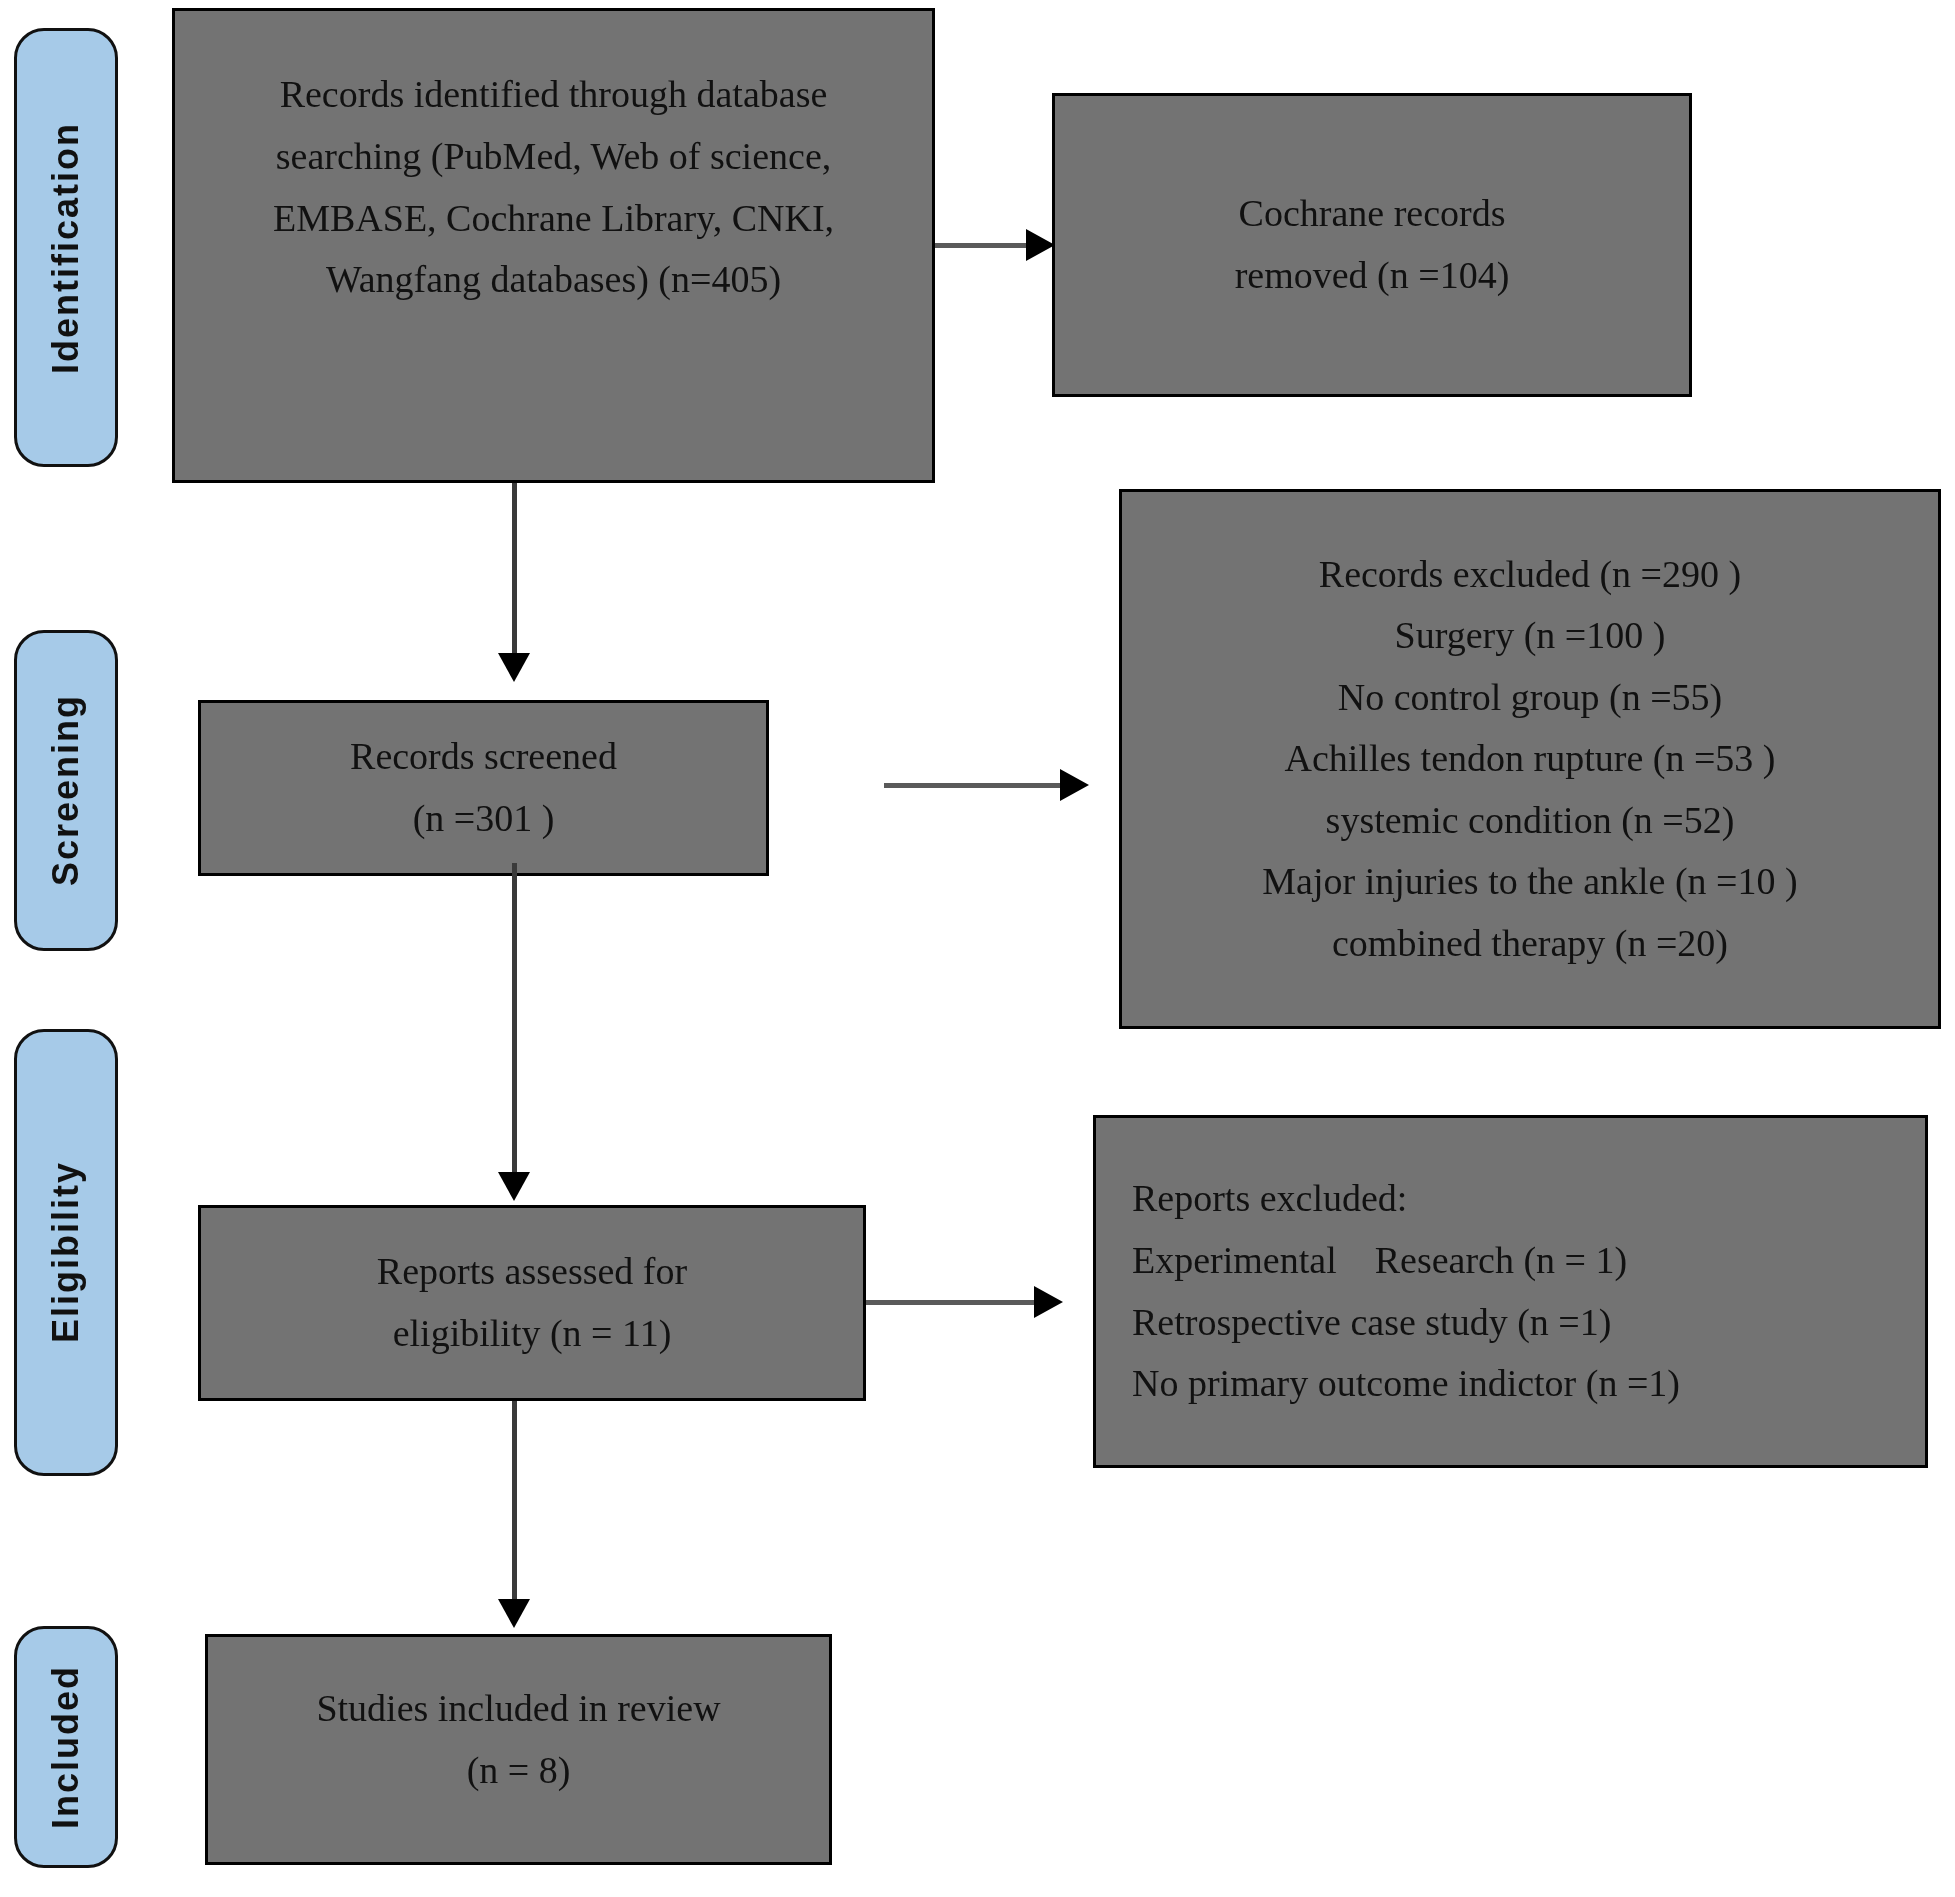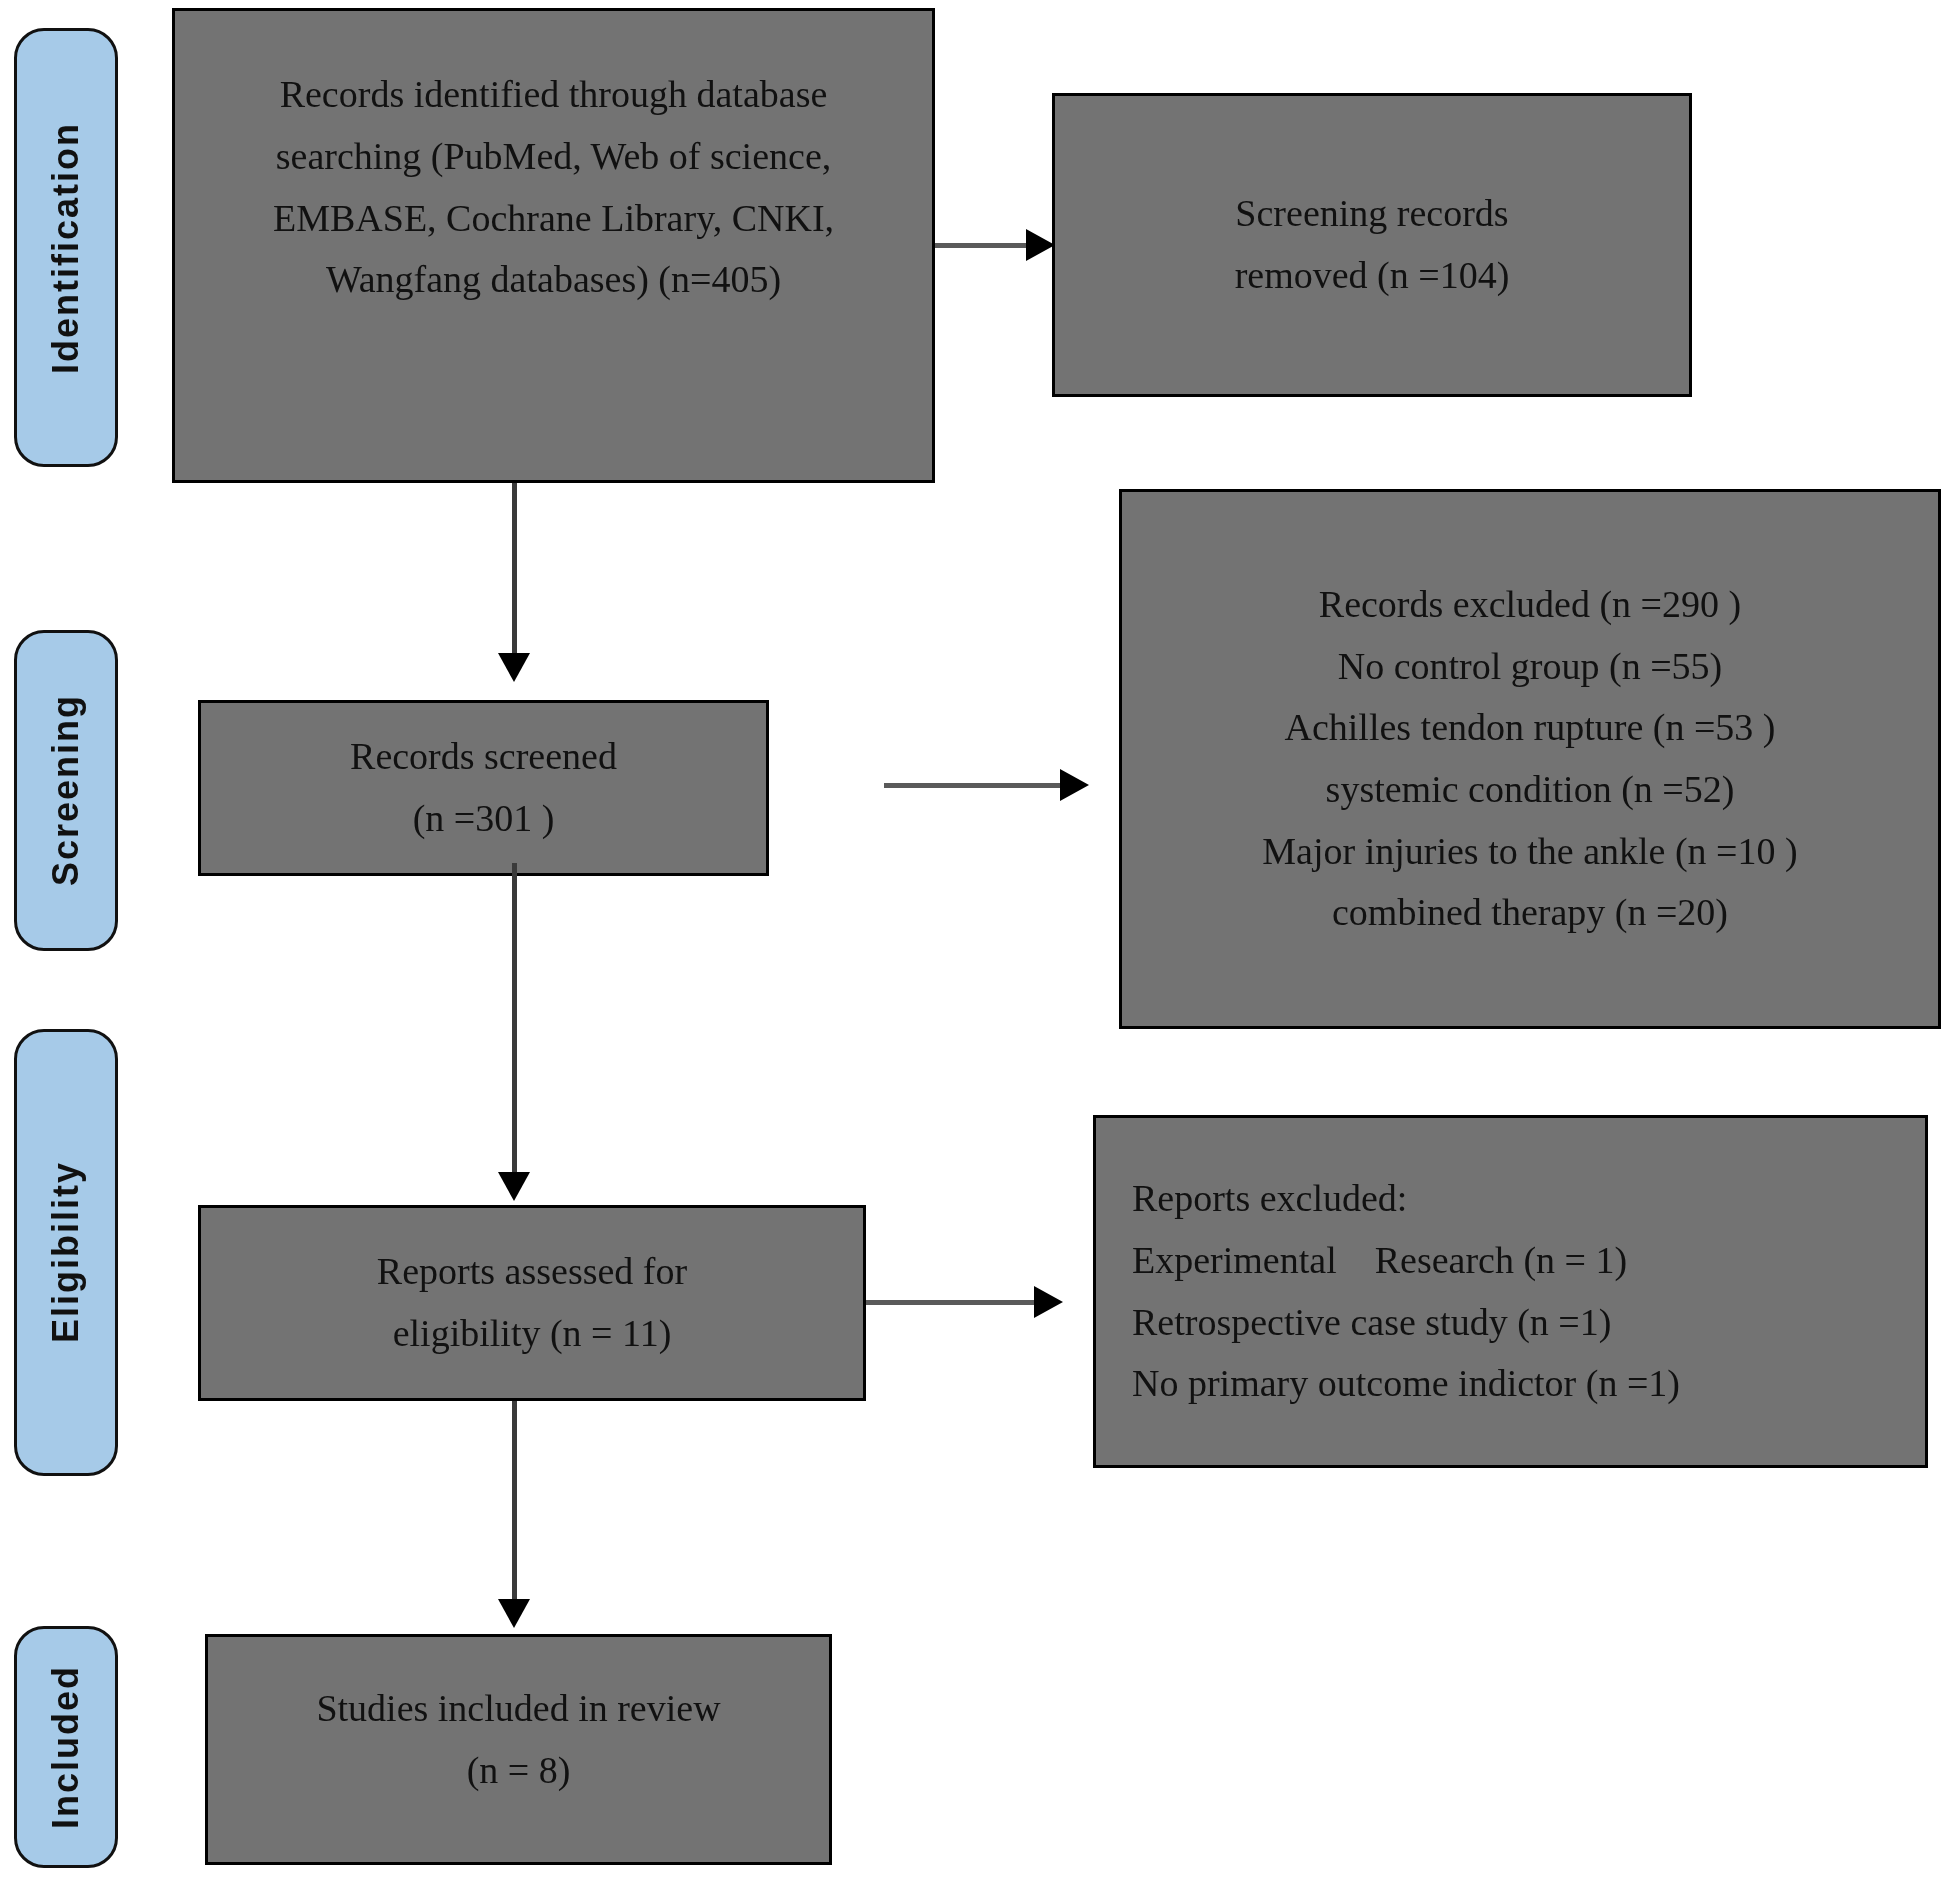--- a/index.html
+++ b/index.html
@@ -112,41 +112,42 @@
       <div class="line">EMBASE, Cochrane Library, CNKI,</div>
       <div class="line">Wangfang databases) (n=405)</div>
     </div>
   </div>
 
   <div class="h-line" style="left:935px;top:243px;width:95px;"></div>
   <div class="arrow-right" style="left:1026px;top:229px;"></div>
 
   <div class="flow-box center-text" style="left:1052px;top:93px;width:640px;height:304px;">
     <div>
-      <div class="line">Screening records</div>
+      <div class="line">Cochrane records</div>
       <div class="line">removed (n =104)</div>
     </div>
   </div>
 
   <div class="v-line" style="left:512px;top:483px;height:173px;"></div>
   <div class="arrow-down" style="left:498px;top:653px;"></div>
 
   <div class="flow-box center-text" style="left:198px;top:700px;width:571px;height:176px;">
     <div>
       <div class="line">Records screened</div>
       <div class="line">(n =301 )</div>
     </div>
   </div>
 
   <div class="h-line" style="left:884px;top:783px;width:181px;"></div>
   <div class="arrow-right" style="left:1060px;top:769px;"></div>
 
   <div class="flow-box center-text" style="left:1119px;top:489px;width:822px;height:540px;font-family:Liberation Serif, serif;">
     <div>
       <div class="line">Records excluded (n =290 )</div>
+      <div class="line">Surgery (n =100 )</div>
       <div class="line">No control group (n =55)</div>
       <div class="line">Achilles tendon rupture (n =53 )</div>
       <div class="line">systemic condition (n =52)</div>
       <div class="line">Major injuries to the ankle (n =10 )</div>
       <div class="line">combined therapy (n =20)</div>
     </div>
   </div>
 
   <div class="v-line" style="left:512px;top:863px;height:311px;"></div>
   <div class="arrow-down" style="left:498px;top:1172px;"></div>

